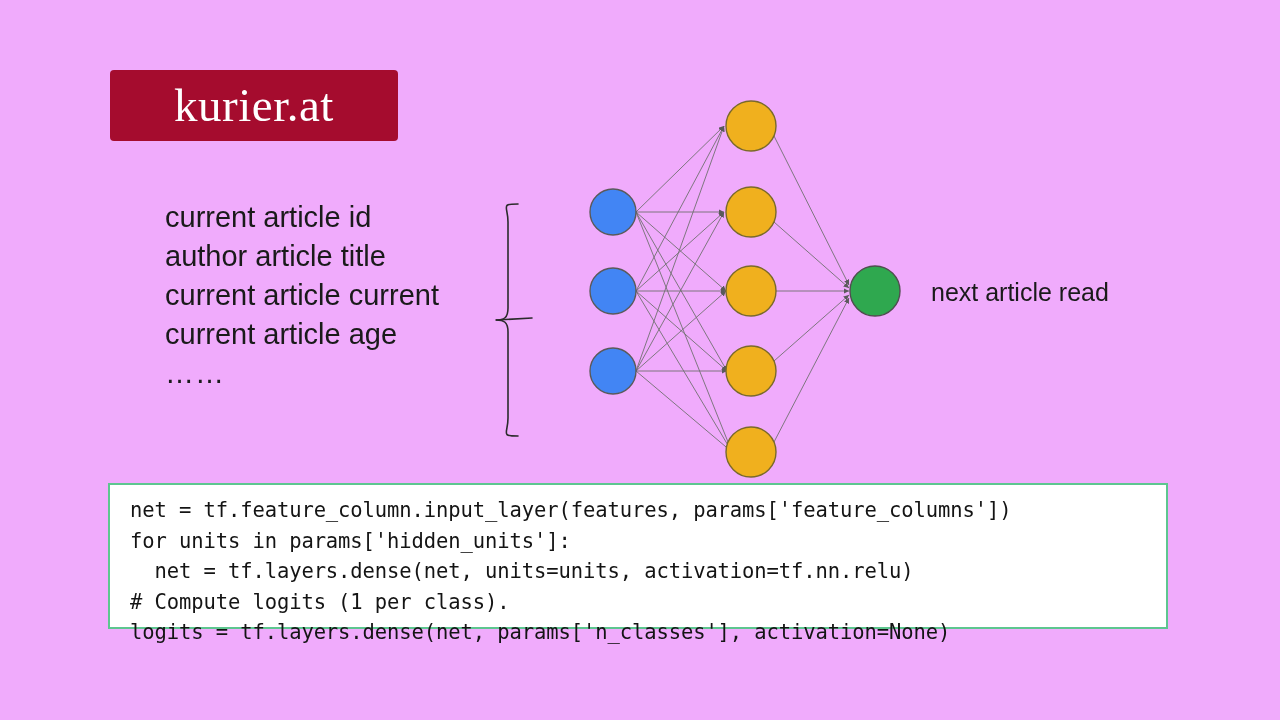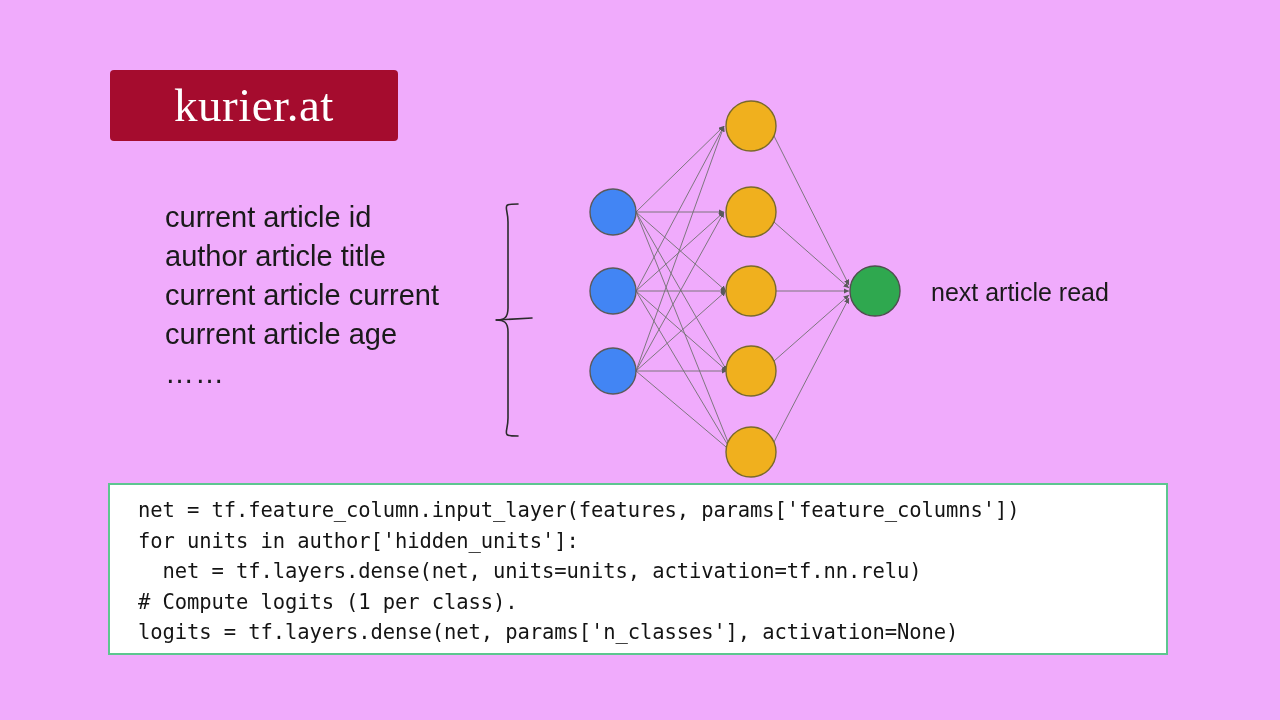--- a/index.html
+++ b/index.html
@@ -96,25 +96,25 @@
     color: #1a1a1a;
     white-space: nowrap;
   }
 
   
   .code-block {
     position: absolute;
     left: 108px;
     top: 483px;
     width: 1060px;
-    height: 172px;
+    height: 146px;
     box-sizing: border-box;
     border: 2px solid #5DC68F;
     background: #ffffff;
-    padding: 10px 10px 8px 28px;
+    padding: 10px 10px 8px 20px;
   }
   .code-line {
     font-family: "DejaVu Sans Mono", "Liberation Mono", monospace;
     font-size: 20.5px;
     line-height: 30.5px;
     color: #141414;
     white-space: pre;
     letter-spacing: -0.1px;
   }
 </style>
@@ -197,19 +197,19 @@
 
     <g>
       <circle cx="315" cy="211" r="25" fill="#2FA84F" stroke="#4f4f4f" stroke-width="1.4"></circle>
     </g>
   </svg>
 
   <div class="output-label">next article read</div>
 
   <div class="code-block">
     <div class="code-line">net = tf.feature_column.input_layer(features, params['feature_columns'])</div>
-    <div class="code-line">for units in author['hidden_units']:</div>
+    <div class="code-line">for units in params['hidden_units']:</div>
     <div class="code-line">  net = tf.layers.dense(net, units=units, activation=tf.nn.relu)</div>
     <div class="code-line"># Compute logits (1 per class).</div>
     <div class="code-line">logits = tf.layers.dense(net, params['n_classes'], activation=None)</div>
   </div>
 
 </div>
 
 </body></html>

